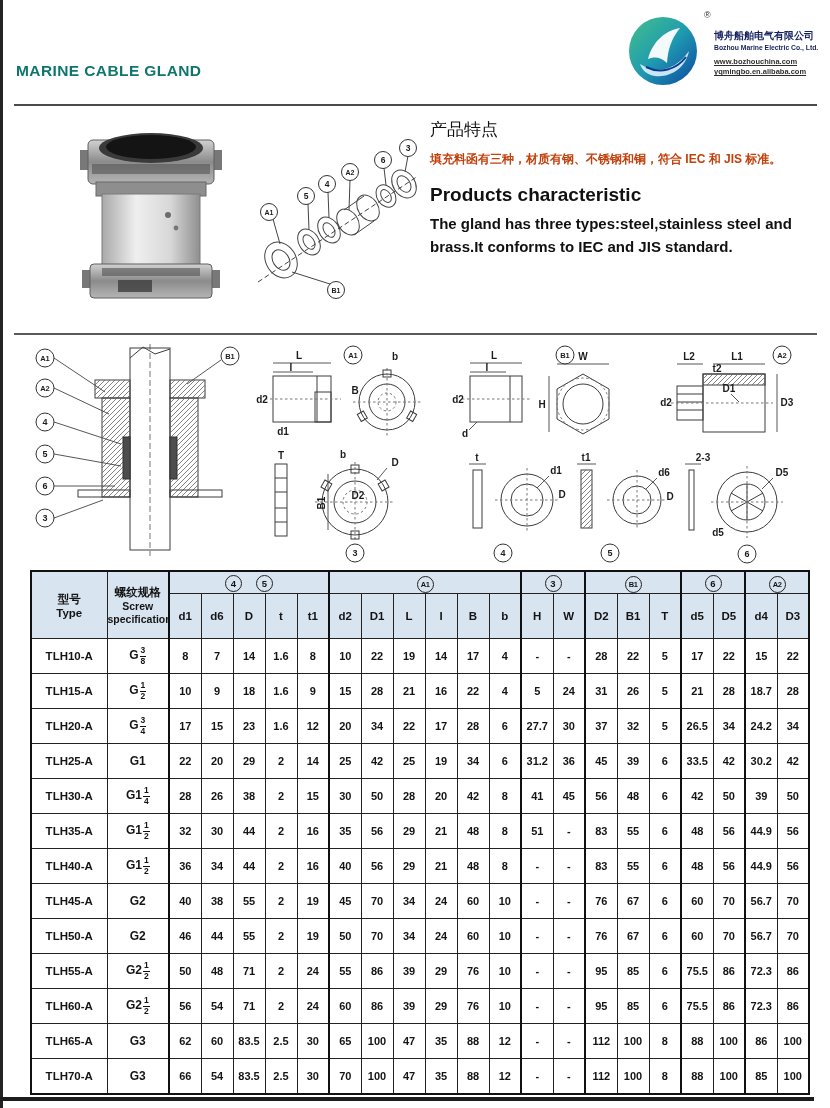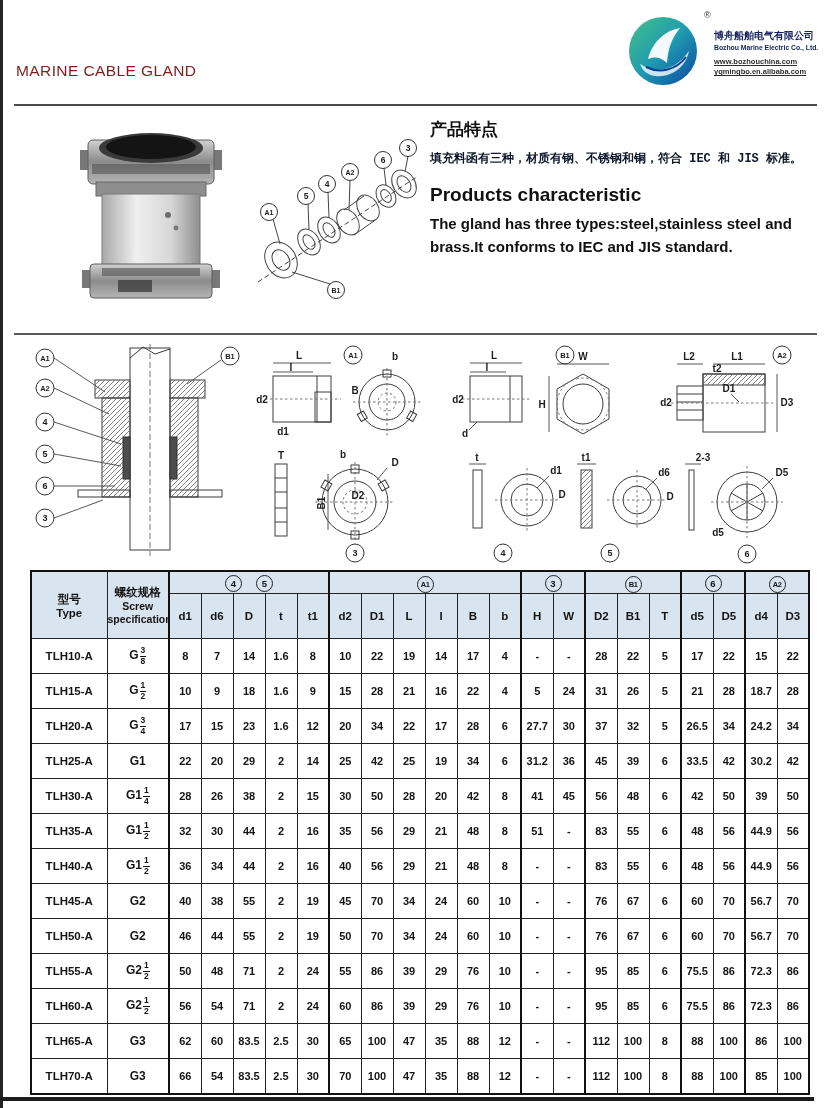--- a/index.html
+++ b/index.html
@@ -5,36 +5,36 @@
   html,body{margin:0;padding:0;background:#ffffff;}
   body{width:830px;height:1108px;position:relative;font-family:"Liberation Sans",sans-serif;color:#141414;overflow:hidden;}
   .page{position:absolute;inset:0;background:#fff;}
   .edge-left{position:absolute;left:0;top:0;width:3px;height:100%;background:#242424;}
   .bottom-rule{position:absolute;left:0;bottom:7px;width:814px;height:4px;background:#1c1c1c;}
   .rule1{position:absolute;top:104px;left:14px;width:803px;height:2px;background:#4a4a4a;}
   .rule2{position:absolute;top:333px;left:14px;width:803px;height:2px;background:#5a5a5a;}
 
   
   .title-cn{position:absolute;left:16px;top:24px;font-size:27px;font-weight:bold;color:#1e3aa0;letter-spacing:3px;}
-  .title-en{position:absolute;left:16px;top:62px;font-size:15.5px;font-weight:normal;color:#7f1d1d;letter-spacing:0.4px;}
+  .title-en{position:absolute;left:16px;top:62px;font-size:15.5px;font-weight:bold;color:#0f766e;letter-spacing:0.4px;}
   .logo-wrap{position:absolute;left:618px;top:8px;width:206px;height:92px;}
   .logo-circle{position:absolute;left:8px;top:4px;}
   .logo-reg{position:absolute;left:86px;top:2px;font-size:9px;color:#333;}
   .logo-text{position:absolute;left:96px;top:22px;width:110px;line-height:1.25;}
   .lt-cn{font-size:10px;font-weight:bold;color:#14215e;white-space:nowrap;font-family:Liberation Serif, serif;}
   .lt-en{font-size:6.8px;font-weight:bold;color:#14215e;margin-top:1px;white-space:nowrap;}
   .lt-url{font-size:7.5px;font-weight:600;color:#2e2e2e;margin-top:1px;white-space:nowrap;text-decoration:underline;}
   .lt-url.first{margin-top:5px;}
 
   
   .photo{position:absolute;left:72px;top:120px;}
   .exploded{position:absolute;left:236px;top:132px;}
   .features{position:absolute;left:430px;top:118px;width:392px;}
-  .feat-h-cn{font-size:17px;font-weight:bold;color:#111;margin:0 0 9px 0;}
-  .feat-p-cn{font-size:12px;font-weight:600;color:#0f172a;margin:0 0 16px 0;line-height:1.5;font-family:Liberation Mono, monospace;}
+  .feat-h-cn{font-size:17px;font-weight:normal;color:#111;margin:0 0 9px 0;}
+  .feat-p-cn{font-size:12px;font-weight:600;color:#c2410c;margin:0 0 16px 0;line-height:1.5;}
   .feat-h-en{font-size:19px;font-weight:bold;color:#111;margin:0 0 7px 0;}
   .feat-p-en{font-size:15px;font-weight:600;color:#111;margin:0;line-height:1.5;}
 
   
   .band{position:absolute;left:25px;top:342px;}
   .tech line,.tech rect,.tech circle,.tech ellipse,.tech path,.tech polygon{stroke:#3c3c3c;fill:none;stroke-width:1;}
   .tech .dash{stroke-dasharray:6 3;stroke:#777;}
   .tech .dashf{stroke-dasharray:2.5 2.5;stroke:#777;}
   .tech .dim{stroke:#444;stroke-width:0.9;}
   .tech .packing{fill:#4d4d4d;stroke:#333;}

